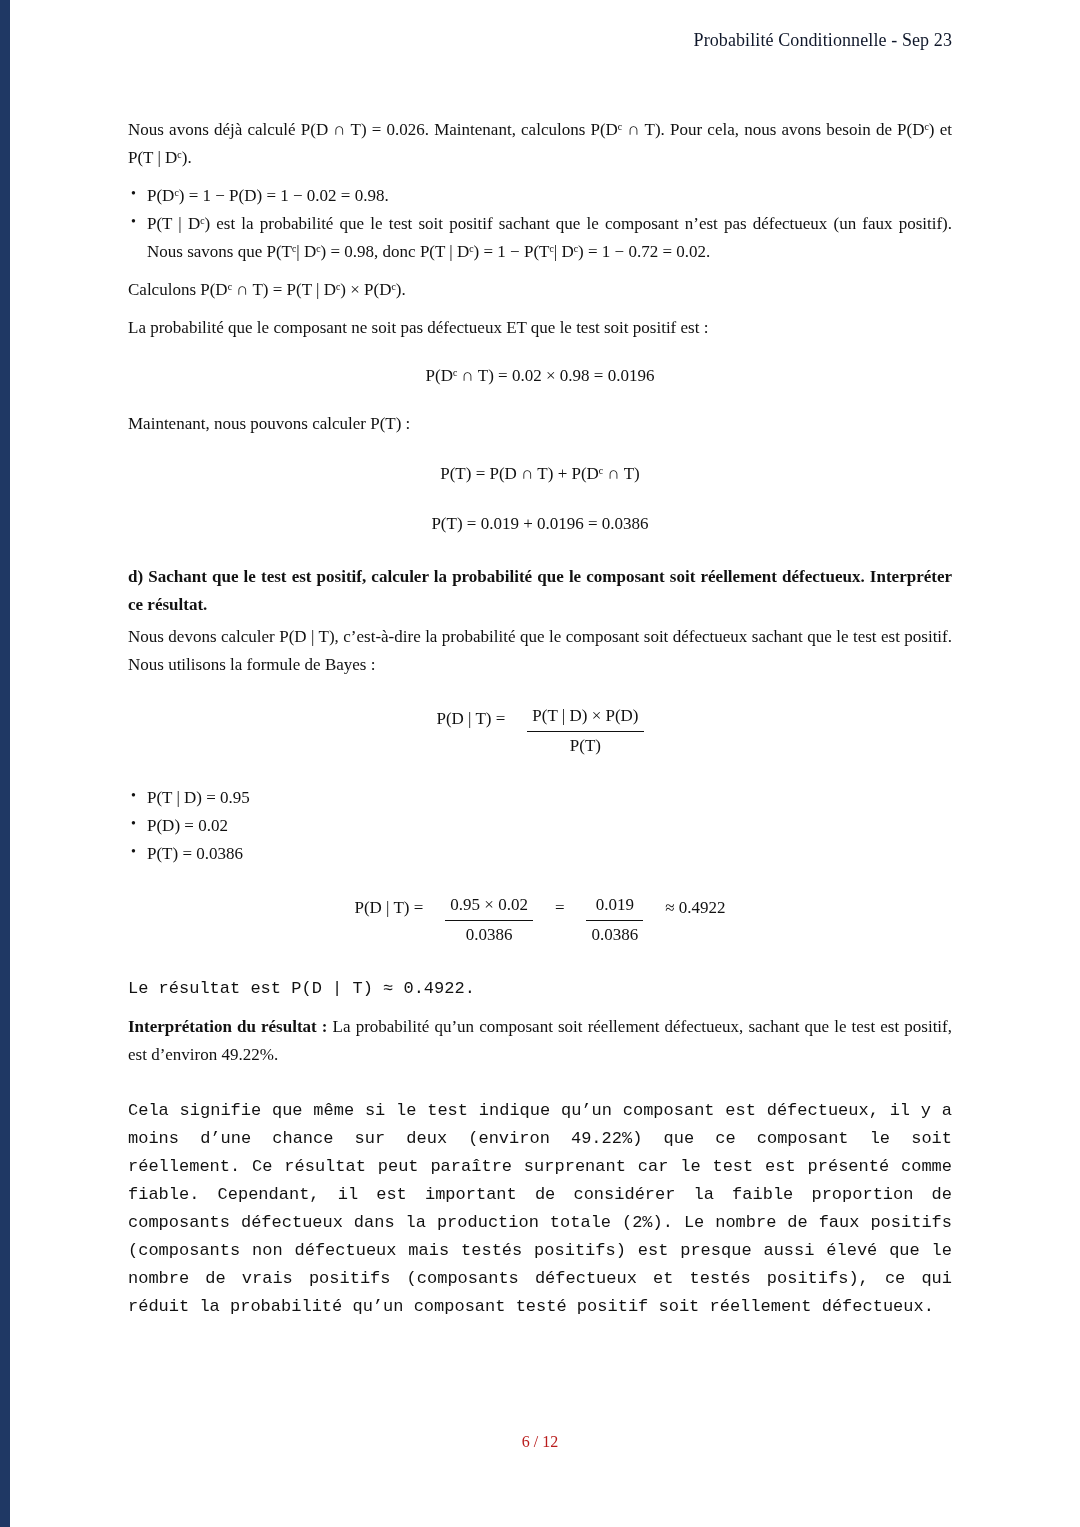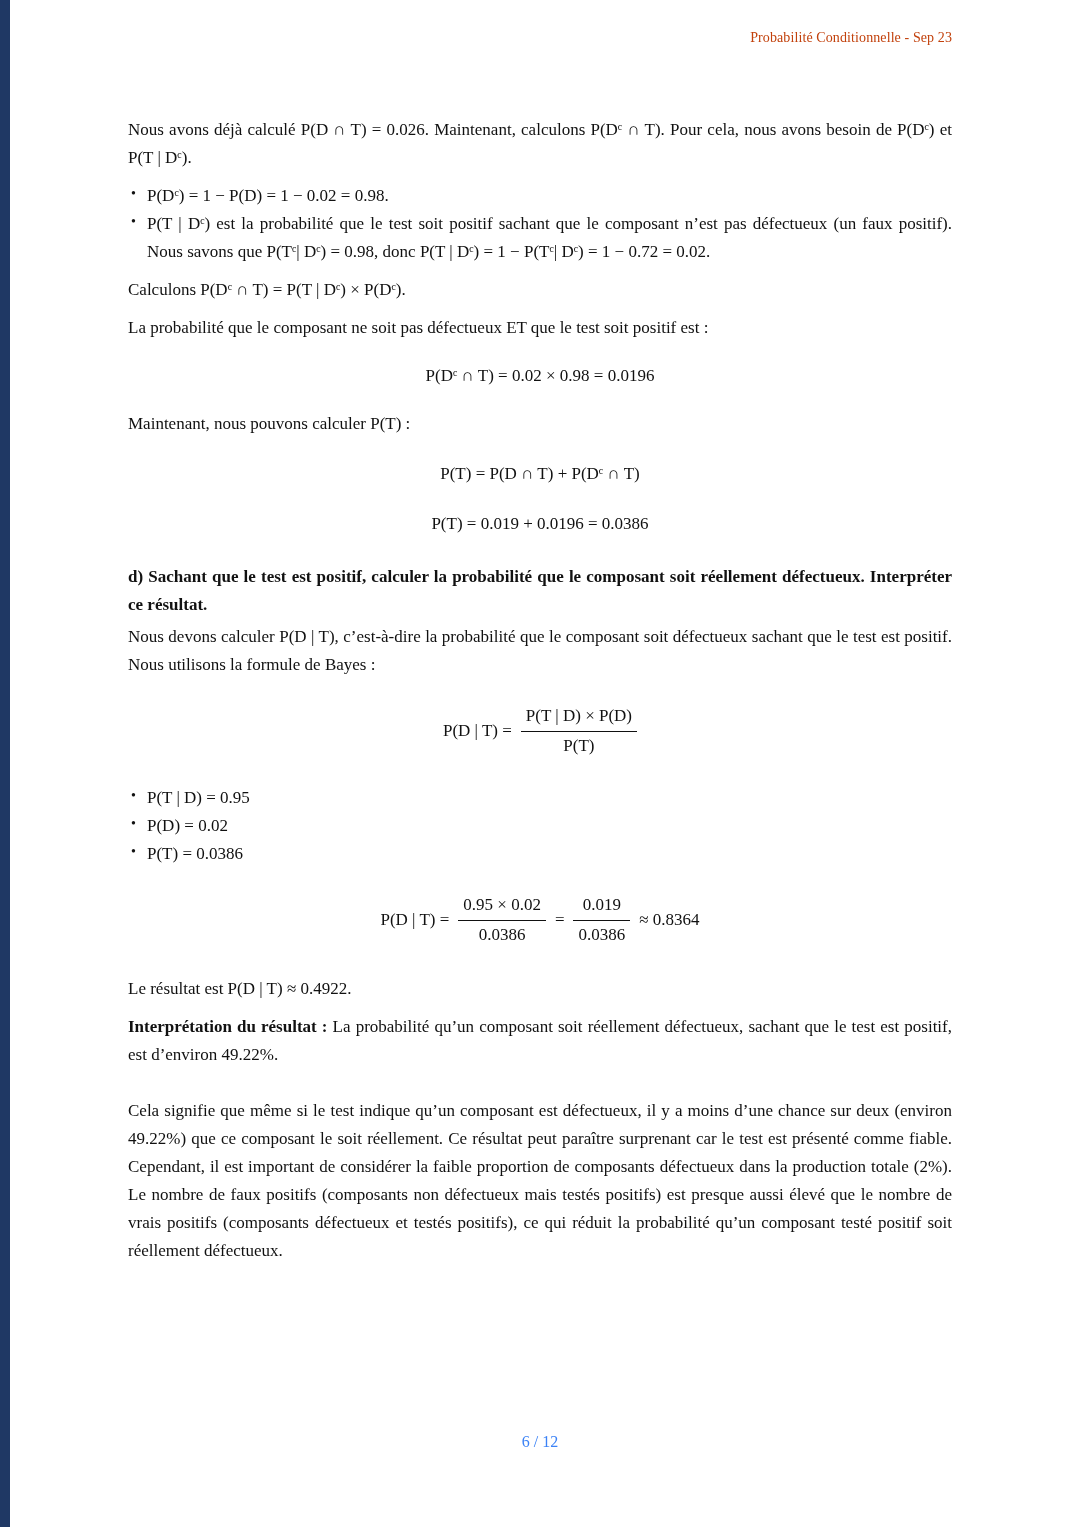--- a/index.html
+++ b/index.html
@@ -17,23 +17,23 @@
   .edge-bar {
     position: absolute;
     left: 0; top: 0;
     width: 10px; height: 100%;
     background: #1f3864;
   }
   .header {
     position: absolute;
     top: 30px;
     right: 128px;
-    font-size: 14px;
+    font-size: 18px;
     letter-spacing: 0.1px;
-    color: #c2410c;
+    color: #0f172a;
   }
   .content {
     position: absolute;
     top: 116px;
     left: 128px;
     width: 824px;
     font-size: 17px;
     line-height: 1.65;
     text-align: justify;
   }
@@ -45,40 +45,39 @@
     position: absolute;
     left: 3px;
     top: 0;
     font-size: 14px;
   }
   .equation { text-align: center; margin: 20px 0; }
   .eq-wide { margin: 22px 0; }
   .eq-frac {
     display: flex;
     justify-content: center;
-    align-items: center;
-    gap: 9px;
+    gap: 22px;
     margin: 26px 0;
     text-align: center;
   }
   .frac { display: inline-block; text-align: center; vertical-align: middle; line-height: 1.35; }
   .frac-num { display: block; padding: 0 5px 3px 5px; border-bottom: 1.4px solid #111111; }
   .frac-den { display: block; padding: 3px 5px 0 5px; }
   .bold { font-weight: bold; }
   .heading { font-weight: bold; margin: 24px 0 4px 0; }
   .gap-lg { margin-top: 46px; }
-  .gap-md { margin-top: 28px; }
+  .gap-md { margin-top: 28px; font-family: Liberation Mono, monospace; }
   .footer {
     position: absolute;
     bottom: 76px;
     left: 0;
     width: 100%;
     text-align: center;
     font-size: 16px;
-    color: #3b82f6;
+    color: #b91c1c;
   }
 </style>
 </head>
 <body>
 
 <div class="page">
   <div class="edge-bar"></div>
 
   <div class="header">Probabilité Conditionnelle - Sep 23</div>
 
@@ -127,21 +126,21 @@
       <span>P(D | T) =</span>
       <span class="frac">
         <span class="frac-num">0.95 × 0.02</span>
         <span class="frac-den">0.0386</span>
       </span>
       <span>=</span>
       <span class="frac">
         <span class="frac-num">0.019</span>
         <span class="frac-den">0.0386</span>
       </span>
-      <span>≈ 0.8364</span>
+      <span>≈ 0.4922</span>
     </div>
 
     <p class="gap-md">Le résultat est P(D | T) ≈ 0.4922.</p>
 
     <p>
       <span class="bold">Interprétation du résultat :</span><span> La probabilité qu’un composant soit réellement défectueux, sachant que le test est positif, est d’environ 49.22%.</span>
     </p>
 
     <p class="gap-md">Cela signifie que même si le test indique qu’un composant est défectueux, il y a moins d’une chance sur deux (environ 49.22%) que ce composant le soit réellement. Ce résultat peut paraître surprenant car le test est présenté comme fiable. Cependant, il est important de considérer la faible proportion de composants défectueux dans la production totale (2%). Le nombre de faux positifs (composants non défectueux mais testés positifs) est presque aussi élevé que le nombre de vrais positifs (composants défectueux et testés positifs), ce qui réduit la probabilité qu’un composant testé positif soit réellement défectueux.</p>
 

